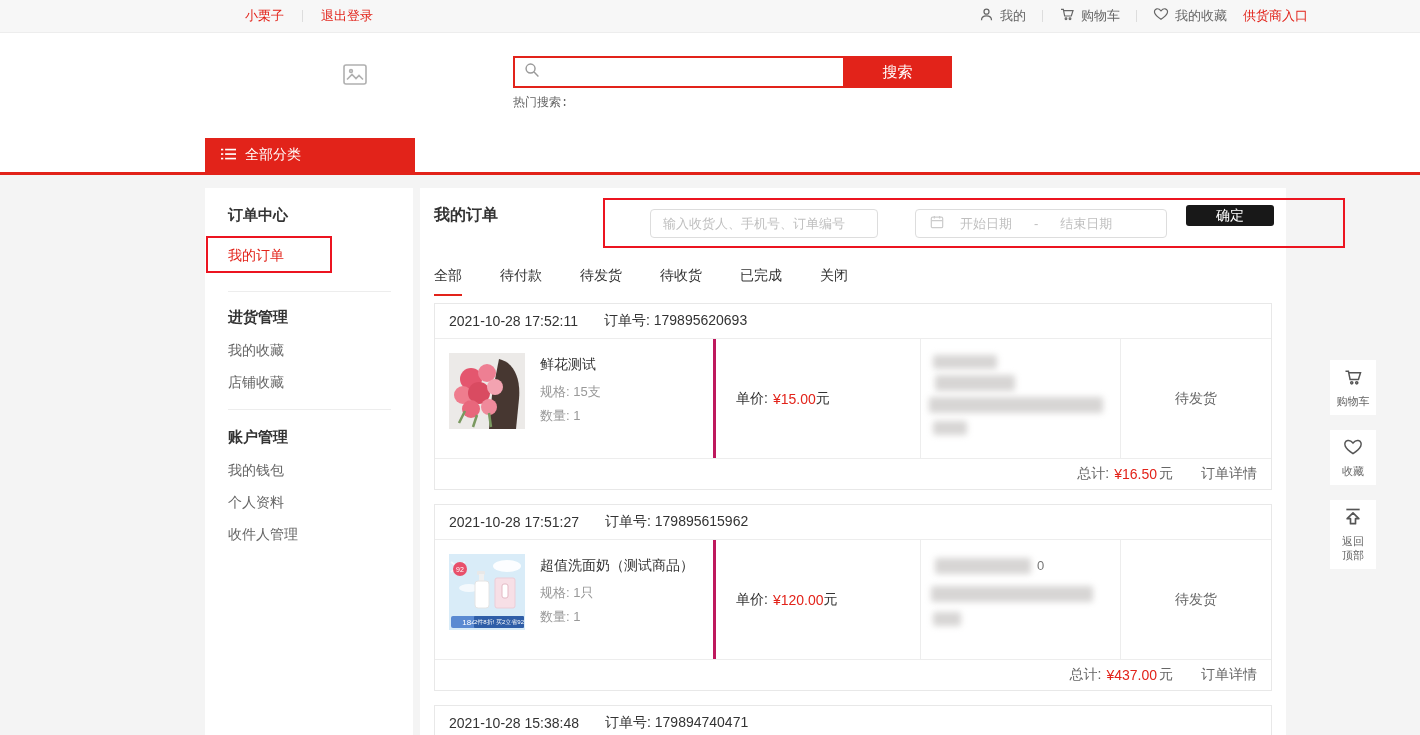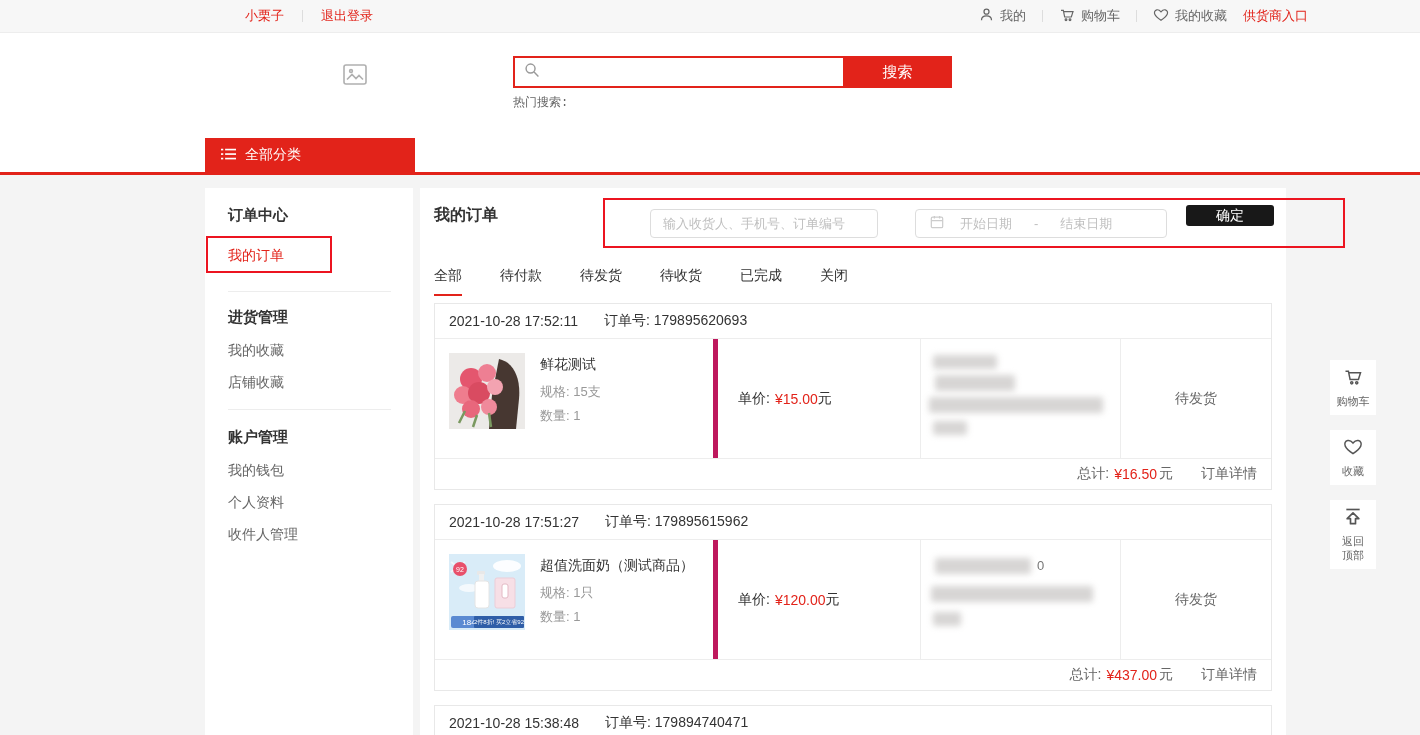--- a/index.html
+++ b/index.html
@@ -6,21 +6,21 @@
   body { font-family:"Liberation Sans","DejaVu Sans",sans-serif; background:#fff; }
   #page { position:relative; width:1420px; height:735px; overflow:hidden; background:#fff; }
 
   
   .topbar { position:absolute; left:0; top:0; width:1420px; height:33px;
             background:#f7f7f7; border-bottom:1px solid #ededed;
             display:flex; align-items:center; font-size:13px; }
   .topbar-left { position:absolute; left:245px; display:flex; align-items:center; gap:18px; }
   .topbar-right { position:absolute; right:112px; display:flex; align-items:center; gap:16px; }
   .red-link { color:#e2231a; cursor:pointer; text-decoration:none; }
-  .gray-item { color:#666; display:flex; align-items:center; gap:6px; cursor:pointer; }
+  .gray-item { color:#666; display:flex; align-items:center; gap:6px; cursor:pointer;font-family:Liberation Mono, monospace; }
   .vdiv { width:1px; height:12px; background:#ddd; }
 
   
   .logo-ph { position:absolute; left:343px; top:64px; }
   .search-wrap { position:absolute; left:513px; top:56px; display:flex; }
   .search-input { width:330px; height:32px; border:2px solid #e2231a; border-right:none;
                   background:#fff; display:flex; align-items:center; padding-left:9px; }
   .search-input input { border:none; outline:none; flex:1; height:100%; font-size:13px; margin-left:6px; }
   .search-btn { width:109px; height:32px; background:#e2231a; color:#fff; border:none;
                 font-size:15px; cursor:pointer; }
@@ -69,21 +69,21 @@
   
   .order-card { position:absolute; left:434px; width:838px; background:#fff; border:1px solid #e8e8e8; }
   .oc-header { height:35px; display:flex; align-items:center; gap:26px; padding-left:14px;
                font-size:14px; color:#333; border-bottom:1px solid #ededed; }
   .oc-body { display:flex; height:120px; border-bottom:1px solid #ededed; }
   .col-product { width:278px; padding:14px 10px 14px 14px; display:flex; gap:15px; }
   .p-img { width:76px; height:76px; flex:none; position:relative; cursor:pointer; }
   .p-info { padding-top:3px; }
   .p-name { font-size:14px; color:#333; cursor:pointer; }
   .p-sub  { font-size:13px; color:#999; margin-top:9px; }
-  .col-price { width:207px; border-left:5px solid #be185d; display:flex; align-items:center;
+  .col-price { width:207px; border-left:3px solid #be185d; display:flex; align-items:center;
                padding-left:20px; font-size:14px; color:#333; }
   .price-red { color:#e2231a; margin-left:5px; }
   .col-address { width:200px; border-left:1px solid #ededed; position:relative; }
   .blur-block { position:absolute; background:#d7d5d4; border-radius:2px; filter:blur(3px); }
   .addr-frag { position:absolute; font-size:13px; color:#777; }
   .col-status { flex:1; border-left:1px solid #ededed; display:flex; align-items:center;
                 justify-content:center; font-size:14px; color:#666; }
   .oc-footer { height:30px; display:flex; align-items:center; justify-content:flex-end;
                padding-right:14px; font-size:14px; color:#666; }
   .oc-footer .price-red { margin:0 2px 0 5px; }

